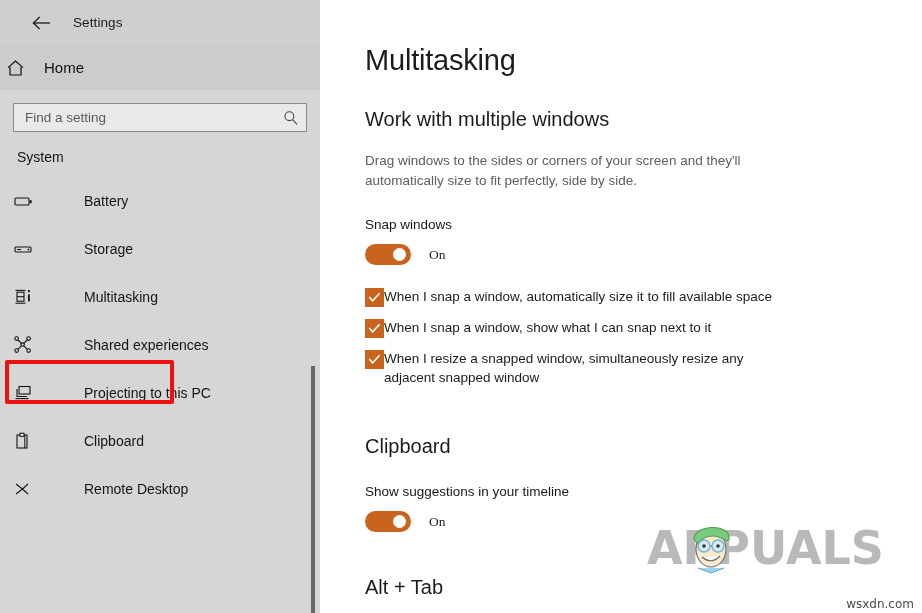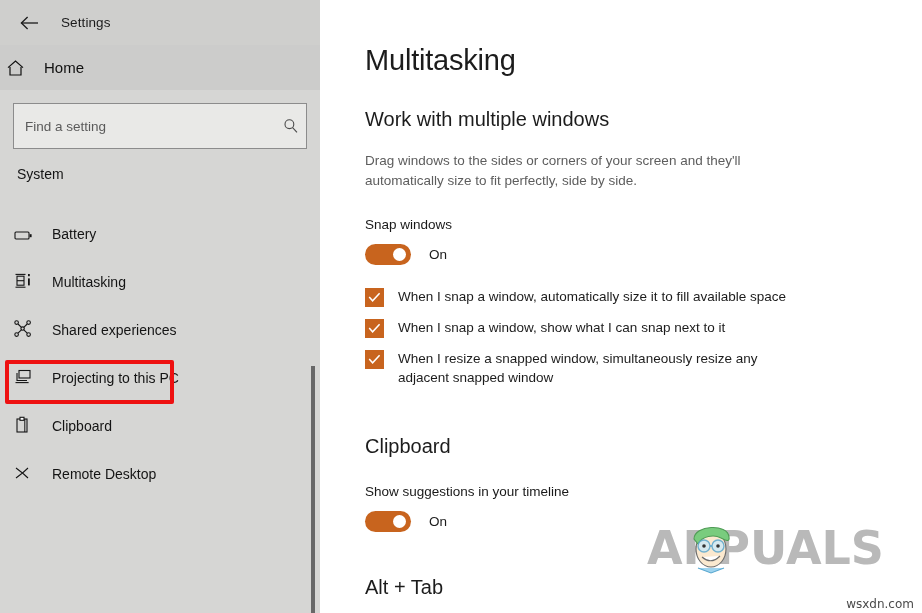--- a/index.html
+++ b/index.html
@@ -27,21 +27,21 @@
     height: 613px;
     background: #d6d6d4;
     flex: 0 0 320px;
   }
 
   .titlebar {
     height: 45px;
     background: #cfcfcd;
     display: flex;
     align-items: center;
-    padding-left: 12px;
+    padding-left: 24px;
   }
 
   .back-btn {
     width: 34px;
     height: 30px;
     display: flex;
     align-items: center;
     justify-content: center;
     cursor: pointer;
   }
@@ -72,21 +72,21 @@
     font-size: 15px;
     color: #101010;
     margin-left: 12px;
   }
 
   .search-wrap {
     padding: 13px 13px 0 13px;
   }
   .search-box {
     position: relative;
-    height: 46px;
+    height: 29px;
     background: #e9e9e7;
     border: 1px solid #8c8c8c;
     display: flex;
     align-items: center;
   }
   .search-box input {
     flex: 1;
     border: none;
     outline: none;
     background: transparent;
@@ -113,23 +113,24 @@
   }
 
   .nav-list {
     margin-top: 12px;
   }
 
   .nav-item {
     position: relative;
     height: 48px;
     display: flex;
-    align-items: flex-end;
+    align-items: center;
     padding-left: 14px;
     cursor: pointer;
+    gap: 32px;
   }
   .nav-item .n-icon {
     width: 26px;
     display: flex;
     align-items: center;
     justify-content: flex-start;
     flex: 0 0 26px;
   }
   .nav-item .n-label {
     font-size: 14px;
@@ -205,20 +206,21 @@
   .sub-label {
     font-size: 13.5px;
     color: #191919;
     margin-top: 26px;
   }
 
   .toggle-row {
     display: flex;
     align-items: center;
     margin-top: 12px;
+    font-family: Liberation Serif, serif;
   }
   .toggle {
     width: 46px;
     height: 21px;
     border-radius: 11px;
     background: #c8641e;
     position: relative;
     cursor: pointer;
     flex: 0 0 46px;
   }
@@ -251,21 +253,20 @@
     flex: 0 0 19px;
     margin-top: 1px;
     cursor: pointer;
     display: flex;
     align-items: center;
     justify-content: center;
   }
   .check-text {
     font-size: 13.5px;
     color: #1c1c1c;
-    margin-left: 14px;
     line-height: 19px;
     max-width: 400px;
   }
 
   .section-head2 {
     font-size: 20px;
     font-weight: normal;
     color: #1c1c1c;
     margin-top: 48px;
   }
@@ -358,20 +359,30 @@
       <div class="nav-item">
         <span class="n-icon">
           <svg width="20" height="14" viewBox="0 0 20 14">
             <rect x="1" y="4" width="14" height="7" rx="1" fill="none" stroke="#141414" stroke-width="1.1"></rect>
             <rect x="15.6" y="6.2" width="2" height="3" fill="#141414"></rect>
           </svg>
         </span>
         <span class="n-label">Battery</span>
       </div>
 
+      <div class="nav-item">
+        <span class="n-icon">
+          <svg width="20" height="14" viewBox="0 0 20 14">
+            <rect x="1" y="5" width="16" height="5" rx="1" fill="none" stroke="#141414" stroke-width="1.1"></rect>
+            <line x1="3.2" y1="7.5" x2="7" y2="7.5" stroke="#141414" stroke-width="1.1"></line>
+            <circle cx="14.4" cy="7.5" r="0.9" fill="#141414"></circle>
+          </svg>
+        </span>
+        <span class="n-label">Storage</span>
+      </div>
 
 
       <div class="nav-item">
         <span class="n-icon">
           <svg width="20" height="18" viewBox="0 0 20 18">
             <line x1="1.5" y1="2.4" x2="11.5" y2="2.4" stroke="#141414" stroke-width="1.1"></line>
             <rect x="3" y="4.2" width="7" height="9" fill="none" stroke="#141414" stroke-width="1.1"></rect>
             <line x1="3" y1="8.7" x2="10" y2="8.7" stroke="#141414" stroke-width="1.1"></line>
             <line x1="1.5" y1="15.2" x2="11.5" y2="15.2" stroke="#141414" stroke-width="1.1"></line>
             <rect x="14" y="2" width="1.8" height="2.2" fill="#141414"></rect>

